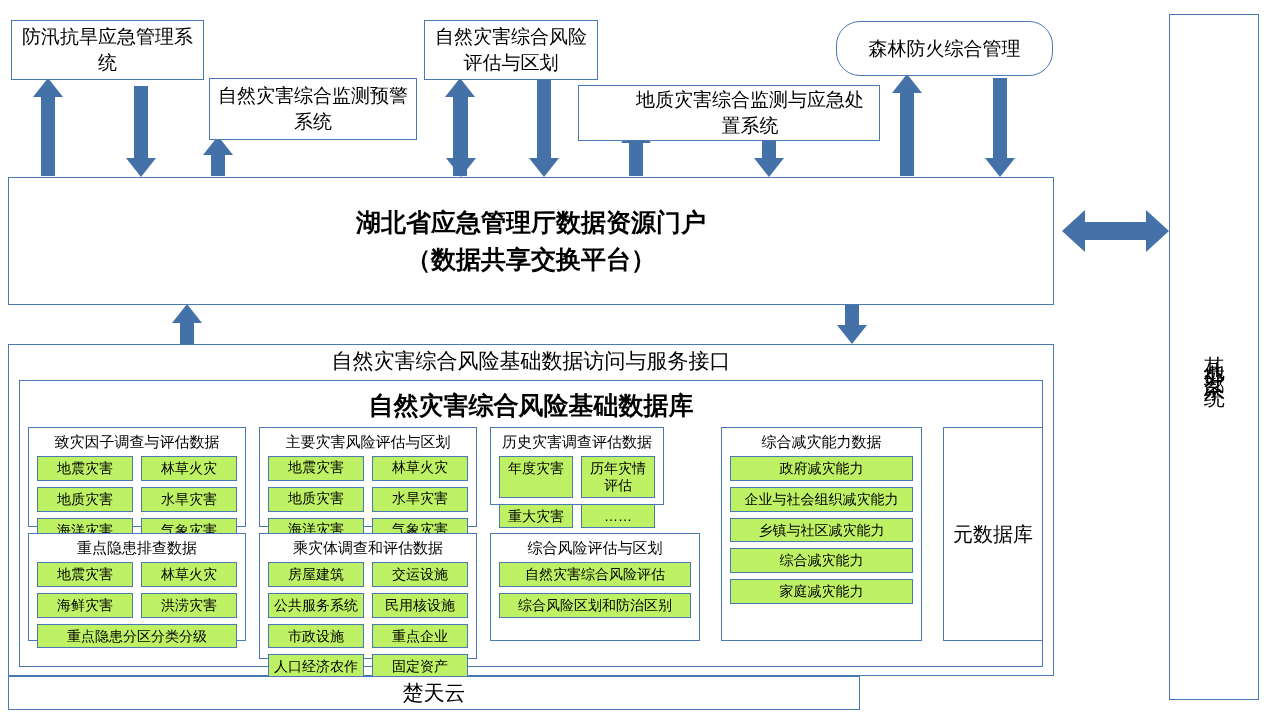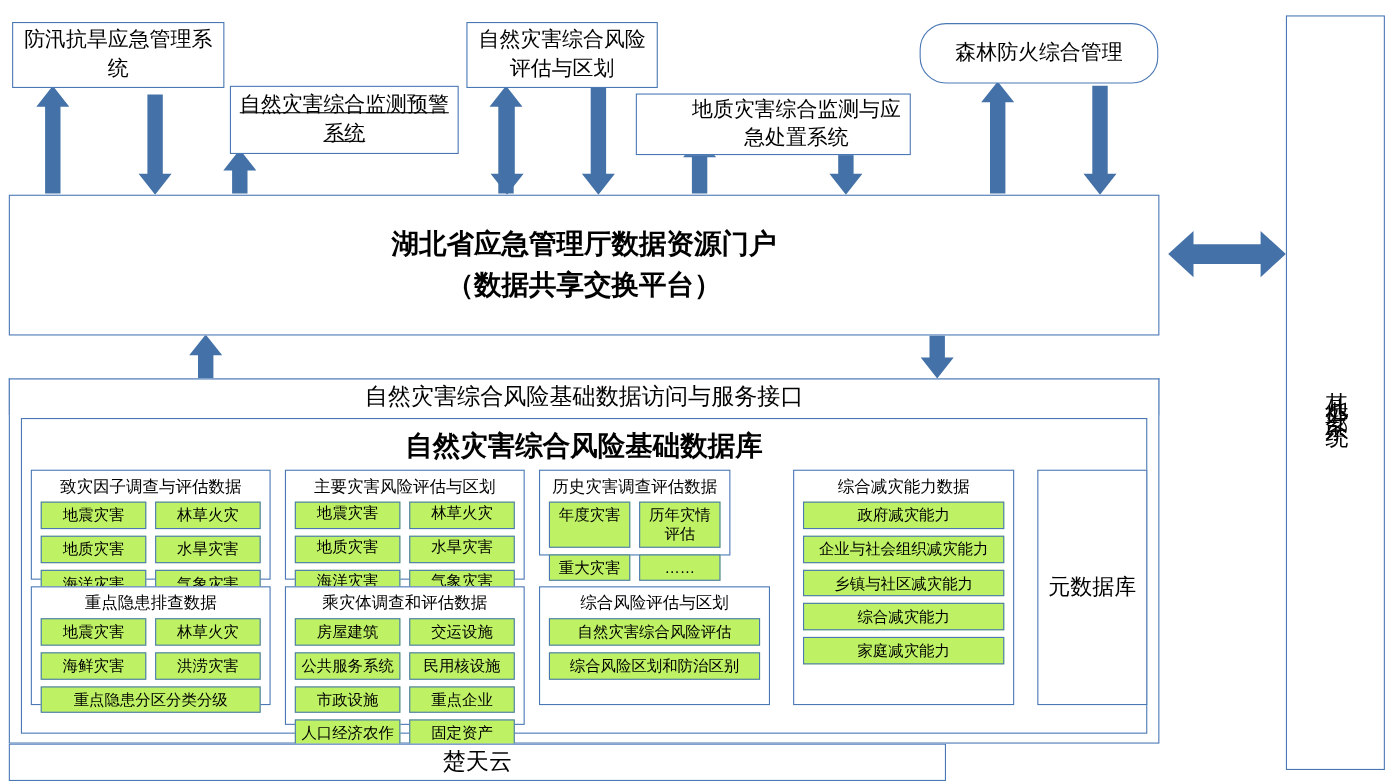--- a/index.html
+++ b/index.html
@@ -129,29 +129,29 @@
       <path d="M180,345 L180,323 L172,323 L187,304 L202,323 L194,323 L194,345 z"></path>
 
       <path d="M845,305 L859,305 L859,325 L867,325 L852,344 L837,325 L845,325 z"></path>
     </g>
   </svg>
 
   <div class="box top-box" style="left:11px; top:20px; width:193px; height:60px;">
     <span>防汛抗旱应急管理系统</span>
   </div>
 
-  <div class="box top-box" style="left:209px; top:78px; width:208px; height:62px;text-decoration:underline;">
+  <div class="box top-box" style="left:209px; top:78px; width:208px; height:62px;">
     <span>自然灾害综合监测预警系统</span>
   </div>
 
   <div class="box top-box" style="left:424px; top:20px; width:174px; height:60px;">
     <span>自然灾害综合风险评估与区划</span>
   </div>
 
-  <div class="box top-box" style="left:578px; top:85px; width:250px; height:56px;padding-left:48px;">
+  <div class="box top-box" style="left:578px; top:85px; width:302px; height:56px;padding-left:48px;">
     <span>地质灾害综合监测与应急处置系统</span>
   </div>
 
   <div class="box top-box" style="left:836px; top:21px; width:217px; height:55px;border-radius:24px;">
     <span>森林防火综合管理</span>
   </div>
 
   <div class="box portal" style="left:8px; top:177px; width:1046px; height:128px; flex-direction:column;">
     <div>湖北省应急管理厅数据资源门户</div>
     <div>（数据共享交换平台）</div>

